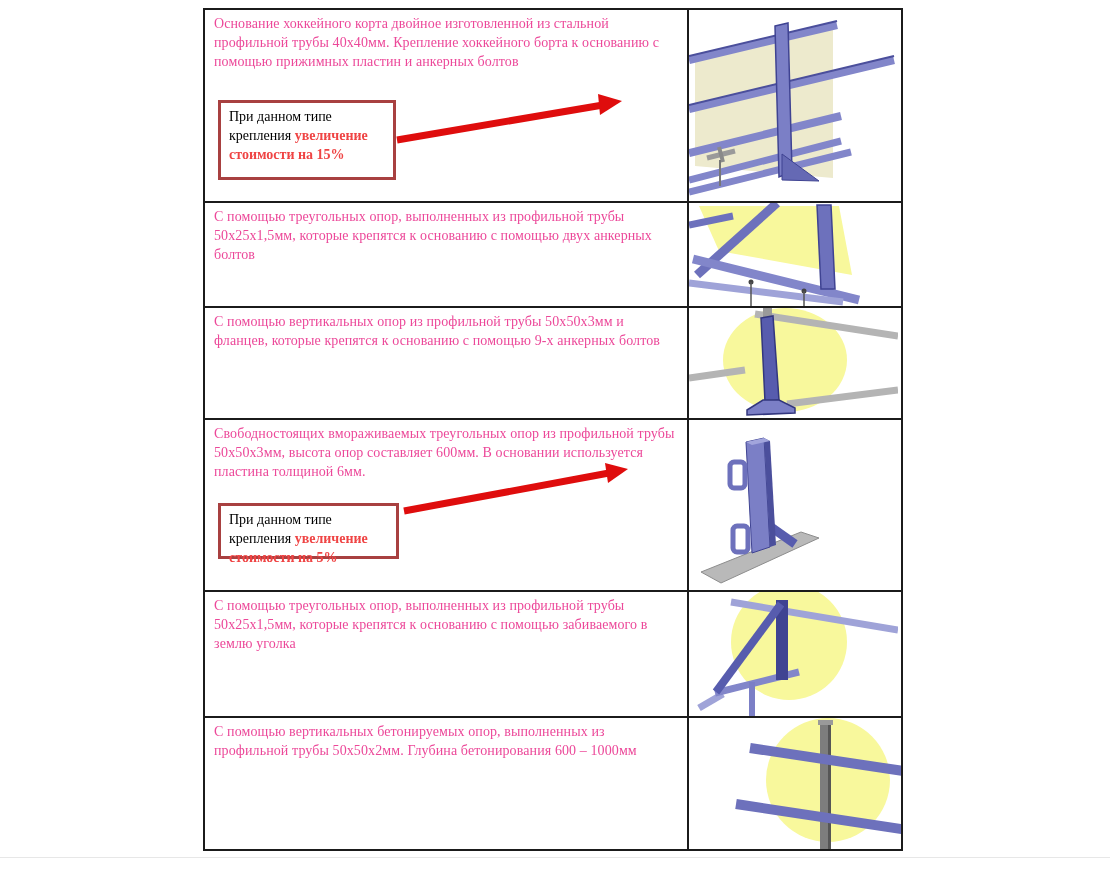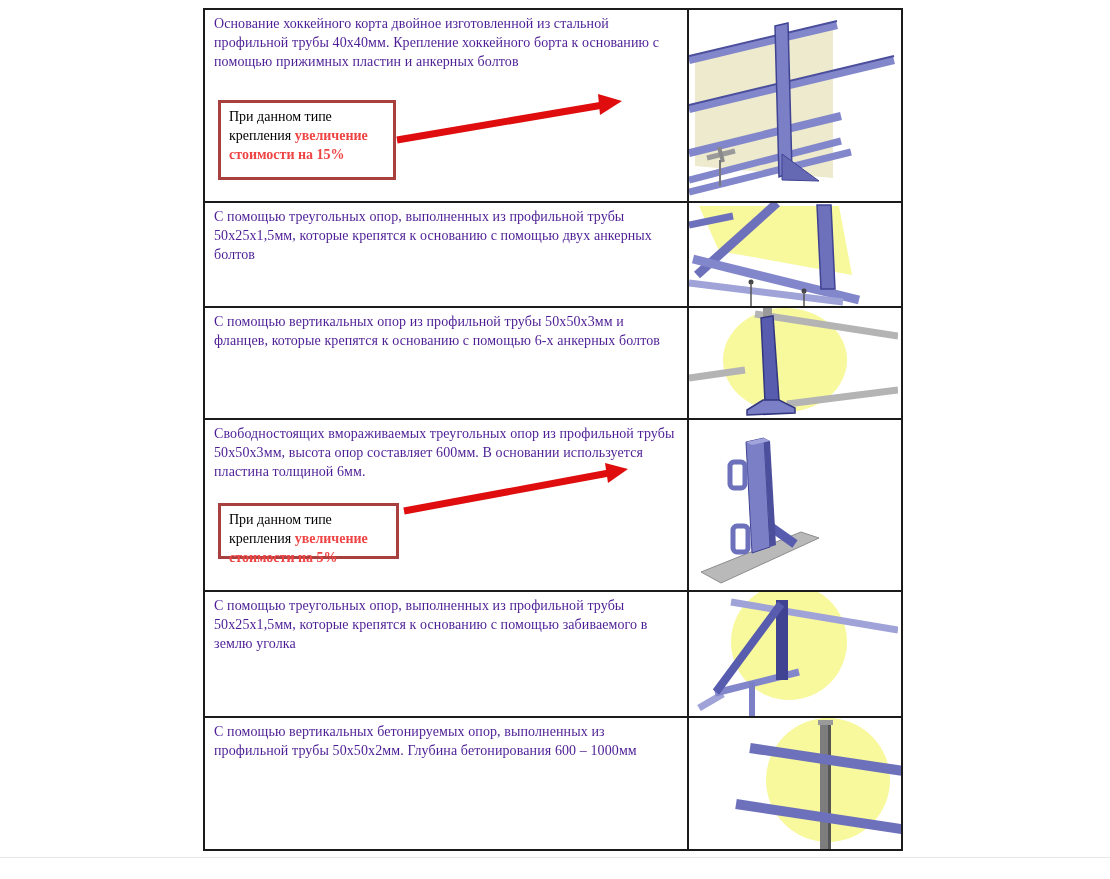--- a/index.html
+++ b/index.html
@@ -15,21 +15,21 @@
   .row{
     display:flex;box-sizing:border-box;border-bottom:2px solid #1b1b1b;position:relative;
   }
   .row:last-child{border-bottom:none;gap:41px;}
   .r1{height:193px}.r2{height:105px}.r3{height:112px}.r4{height:172px}.r5{height:126px}.r6{height:131px}
   .text-cell{
     width:484px;box-sizing:border-box;border-right:2px solid #1b1b1b;
     position:relative;padding:4px 10px 0 9px;
   }
   .text-cell p{
-    margin:0;font-size:14px;line-height:1.36;color:#4c1d95;letter-spacing:0.1px;
+    margin:0;font-size:14px;line-height:1.36;color:#ec4899;letter-spacing:0.1px;
   }
   .img-cell{
     flex:1;position:relative;overflow:hidden;background:#ffffff;
   }
   .img-cell svg{display:block;}
   .callout{
     position:absolute;box-sizing:border-box;border:3px solid #a84040;
     padding:5px 6px 4px 8px;background:#ffffff;font-size:14px;line-height:1.35;
   }
   .callout .hl{color:#ef4444;font-weight:bold;}
@@ -90,21 +90,21 @@
         <circle cx="62" cy="79" r="2.5" fill="#444444"></circle>
         <line x1="62" y1="79" x2="62" y2="103" stroke="#555555" stroke-width="1.5"></line>
         <circle cx="115" cy="88" r="2.5" fill="#444444"></circle>
         <line x1="115" y1="88" x2="115" y2="103" stroke="#555555" stroke-width="1.5"></line>
       </svg>
     </div>
   </div>
 
   <div class="row r3">
     <div class="text-cell">
-      <p>С помощью вертикальных опор из профильной трубы 50х50х3мм и фланцев, которые крепятся к основанию с помощью 6-х анкерных болтов</p>
+      <p>С помощью вертикальных опор из профильной трубы 50х50х3мм и фланцев, которые крепятся к основанию с помощью 9-х анкерных болтов</p>
     </div>
     <div class="img-cell">
       <svg width="209" height="110" viewBox="0 0 209 110">
         <ellipse cx="96" cy="52" rx="62" ry="52" fill="#f8f89c"></ellipse>
         <line x1="66" y1="6" x2="209" y2="28" stroke="#b4b4b4" stroke-width="7"></line>
         <line x1="0" y1="70" x2="56" y2="62" stroke="#b4b4b4" stroke-width="7"></line>
         <line x1="98" y1="96" x2="209" y2="82" stroke="#b4b4b4" stroke-width="7"></line>
         <rect x="74" y="0" width="9" height="14" fill="#9a9a9a"></rect>
         <polygon points="72,10 84,8 90,92 76,94" fill="#575cae" stroke="#33377e" stroke-width="1.5"></polygon>
         <polygon points="58,102 74,92 90,92 106,100 106,105 58,107" fill="#7b7fc6" stroke="#33377e" stroke-width="1.5"></polygon>

